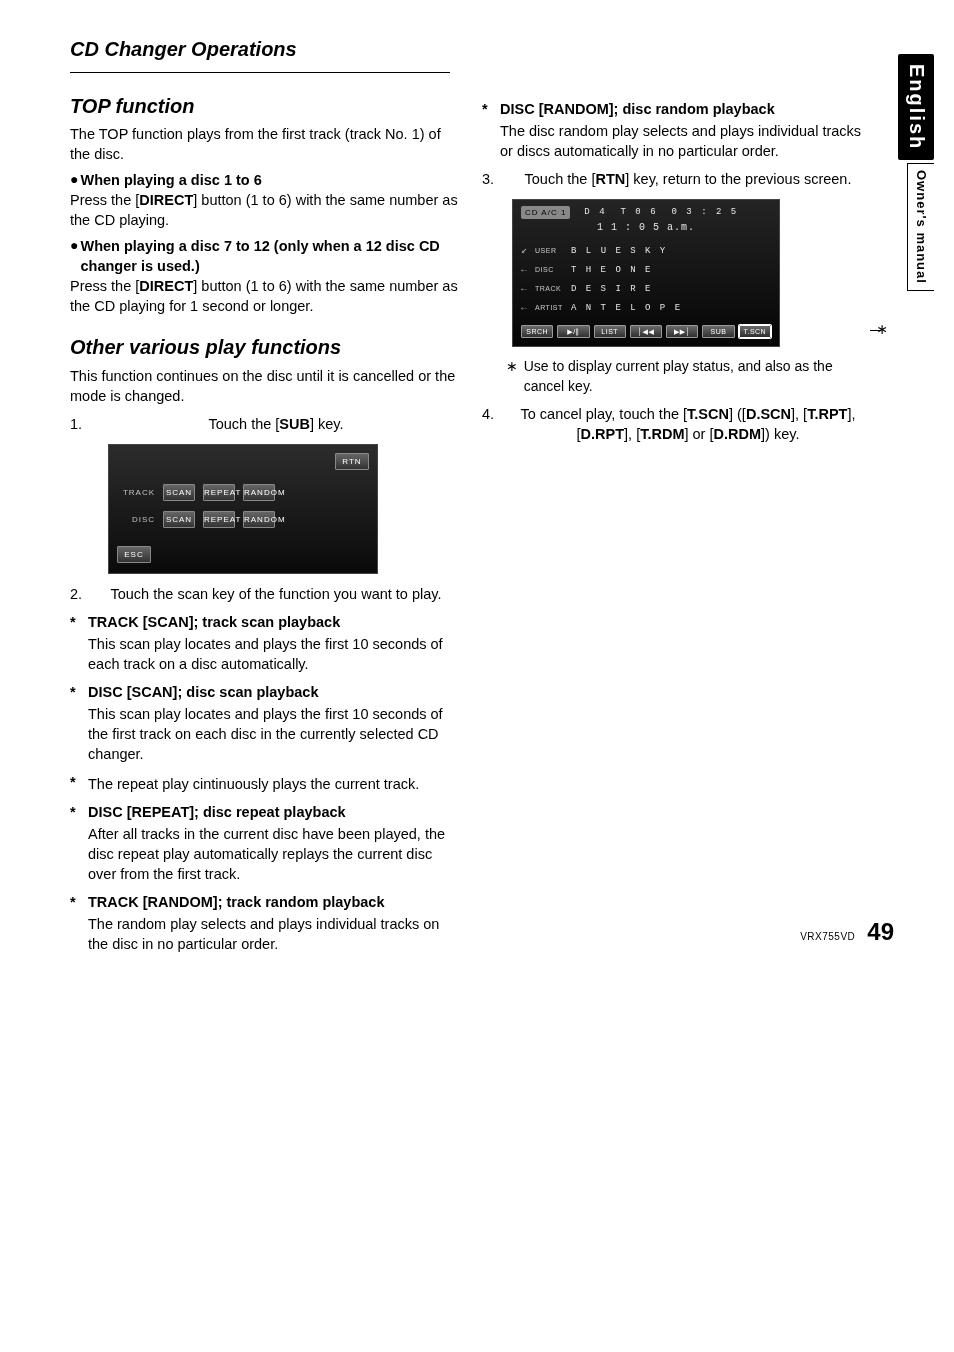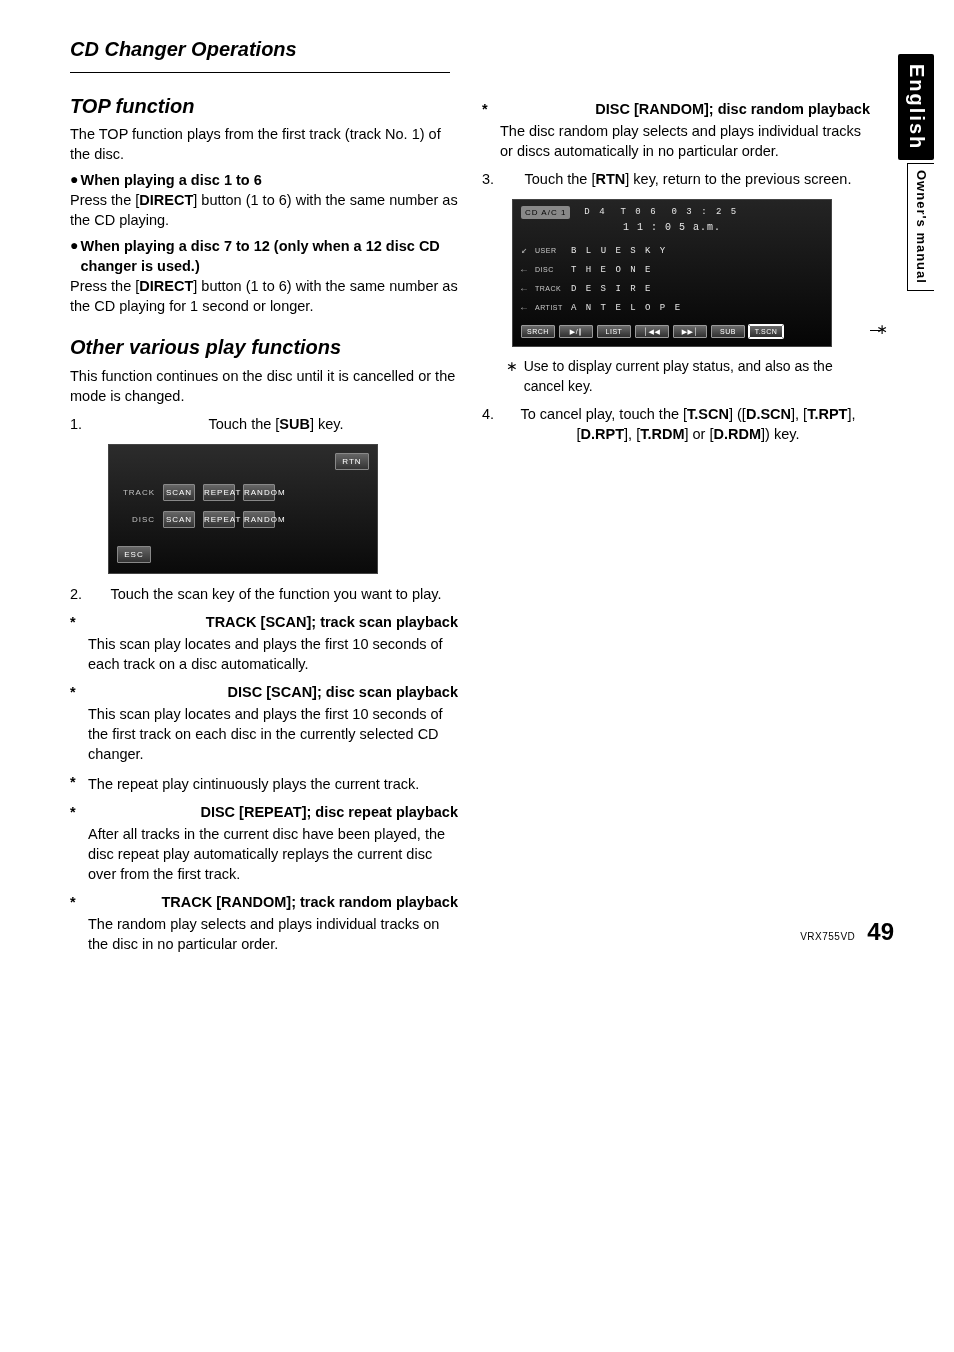--- a/index.html
+++ b/index.html
@@ -57,21 +57,21 @@
   }
   .num-item .num { flex-shrink: 0; width: 14px; }
   .num-item .body { flex: 1; text-align: center; }
   .star-item {
     display: flex;
     gap: 8px;
     margin-top: 8px;
   }
   .star-item .star { flex-shrink: 0; width: 10px; font-weight: bold;}
   .star-item .body { flex: 1; }
-  .star-item .head { font-weight: bold; text-align: right; }
+  .star-item .head { font-weight: bold; }
   .star-item .desc { font-weight: normal; margin-top: 2px; }
   .note-row {
     display: flex;
     gap: 6px;
     margin-top: 10px;
     margin-left: 24px;
     font-size: 14px;
   }
   .note-row .sym { flex-shrink: 0; }
   
@@ -141,21 +141,21 @@
     padding:2px 0;
     width:32px;
     text-align:center;
     border-radius:1px;
   }
   .skey.sm { width:34px; }
   .screen1 .bot { margin-top:18px;}
   
   .screen2wrap { position: relative; margin: 10px 0 4px 30px; }
   .screen2 {
-    width: 320px;
+    width: 268px;
     background: linear-gradient(#242424,#050505);
     border:1px solid #444;
     padding:6px 8px 8px 8px;
     color:#e6e6e6;
     font-family: "Courier New", monospace;
     font-size:9px;
     letter-spacing:2px;
   }
   .screen2 .hdr { display:flex; align-items:center; gap:14px; margin-bottom:2px; font-size:9px;}
   .screen2 .hdr .badge { background:#888; color:#000; font-family:Arial; font-size:8px; letter-spacing:1px; padding:1px 4px; border-radius:2px;}

